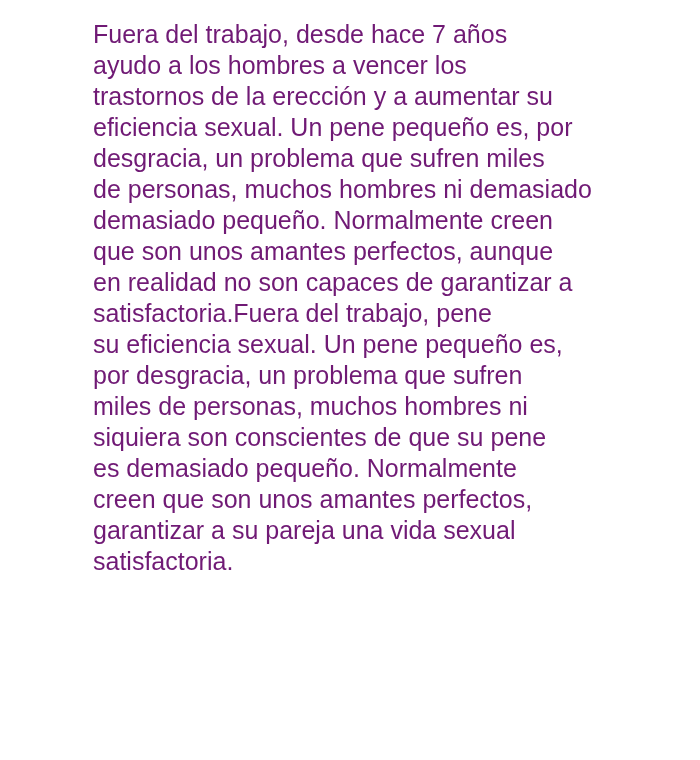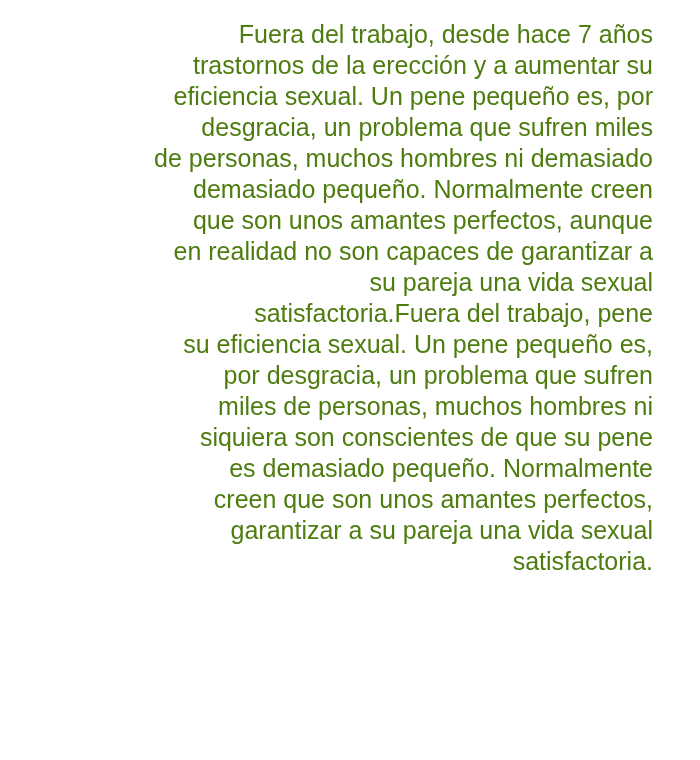--- a/index.html
+++ b/index.html
@@ -15,43 +15,42 @@
   .article {
     padding: 19px 0 0 93px;
     width: 560px;
   }
   .para {
     margin: 0;
     font-family: "Liberation Sans", "DejaVu Sans", sans-serif;
     font-size: 25px;
     line-height: 31px;
     font-weight: 400;
-    color: #4d7c0f;
+    color: #701a75;
     letter-spacing: 0;
     white-space: nowrap;
-    text-align: right;
   }
   .line {
     display: block;
   }
 </style>
 </head>
 <body>
 
 <main class="article">
   <p class="para">
     <span class="line">Fuera del trabajo, desde hace 7 años</span>
+    <span class="line">ayudo a los hombres a vencer los</span>
     <span class="line">trastornos de la erección y a aumentar su</span>
     <span class="line">eficiencia sexual. Un pene pequeño es, por</span>
     <span class="line">desgracia, un problema que sufren miles</span>
     <span class="line">de personas, muchos hombres ni demasiado</span>
     <span class="line">demasiado pequeño. Normalmente creen</span>
     <span class="line">que son unos amantes perfectos, aunque</span>
     <span class="line">en realidad no son capaces de garantizar a</span>
-    <span class="line">su pareja una vida sexual</span>
     <span class="line">satisfactoria.Fuera del trabajo, pene</span>
     <span class="line">su eficiencia sexual. Un pene pequeño es,</span>
     <span class="line">por desgracia, un problema que sufren</span>
     <span class="line">miles de personas, muchos hombres ni</span>
     <span class="line">siquiera son conscientes de que su pene</span>
     <span class="line">es demasiado pequeño. Normalmente</span>
     <span class="line">creen que son unos amantes perfectos,</span>
     <span class="line">garantizar a su pareja una vida sexual</span>
     <span class="line">satisfactoria.</span>
   </p>

